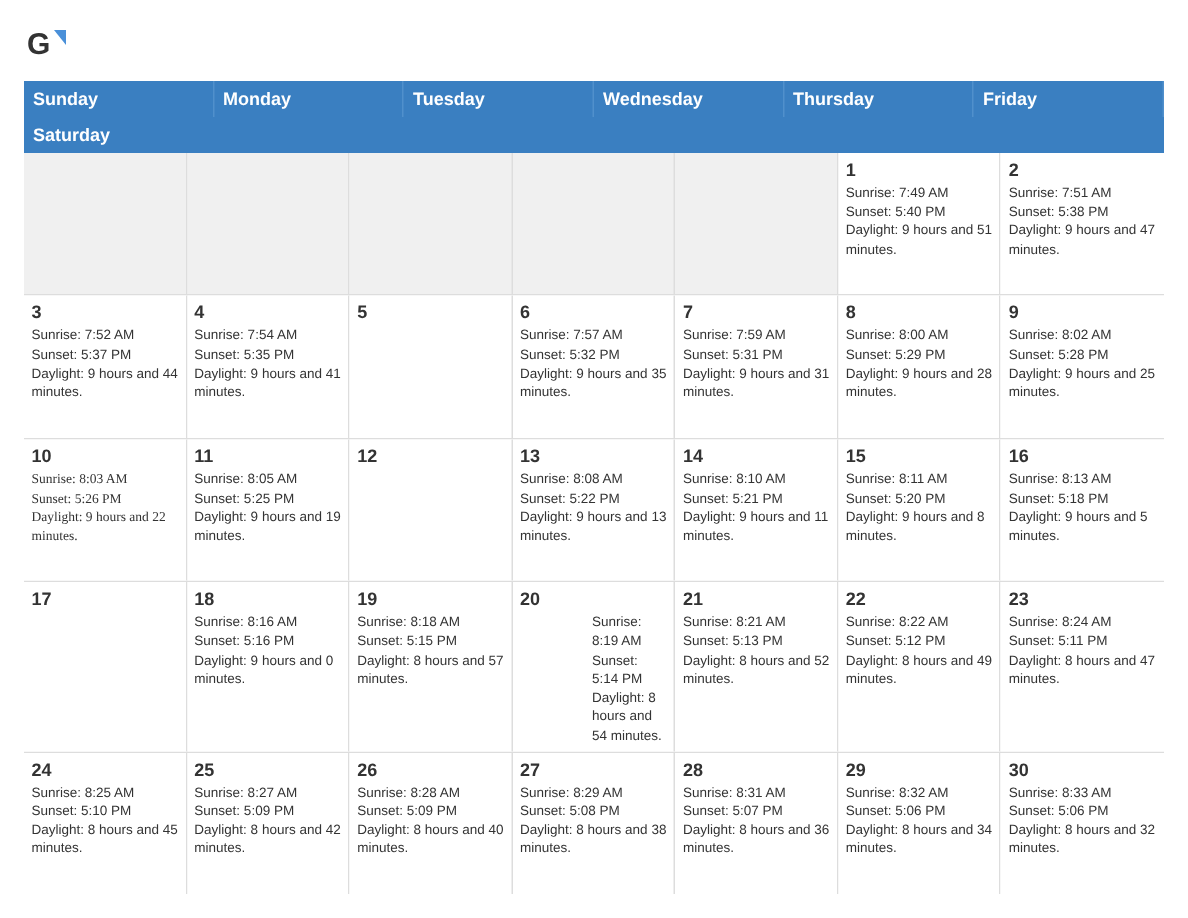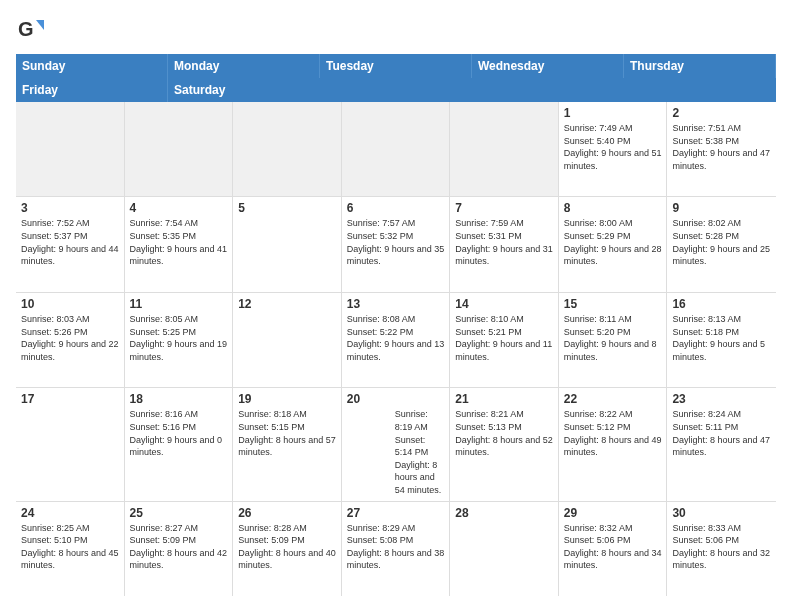--- a/index.html
+++ b/index.html
@@ -59,21 +59,21 @@
       font-size: 16px;
       color: #555;
     }
     .calendar {
       flex: 1;
       display: flex;
       flex-direction: column;
     }
     .cal-header {
       display: grid;
-      grid-template-columns: repeat(5, 1fr);
+      grid-template-columns: repeat(6, 1fr);
       background: #3a7fc1;
     }
     .cal-header-cell {
       color: #fff;
       font-weight: bold;
       font-size: 12px;
       padding: 5px 6px;
       text-align: left;
       border-right: 1px solid #5090cc;
     }
@@ -203,21 +203,21 @@
           <div class="cal-cell">
             <span class="day-num">9</span>
             <div class="day-info" style="white-space: pre-line;">Sunrise: 8:02 AM
 Sunset: 5:28 PM
 Daylight: 9 hours and 25 minutes.</div>
           </div>
         </div>
         <div class="cal-row">
           <div class="cal-cell">
             <span class="day-num">10</span>
-            <div class="day-info" style="white-space: pre-line;">Sunrise: 8:03 AM
+            <div class="day-info" style="white-space: pre-line; font-family: Liberation Serif, serif;">Sunrise: 8:03 AM
 Sunset: 5:26 PM
 Daylight: 9 hours and 22 minutes.</div>
           </div>
           <div class="cal-cell">
             <span class="day-num">11</span>
             <div class="day-info" style="white-space: pre-line;">Sunrise: 8:05 AM
 Sunset: 5:25 PM
 Daylight: 9 hours and 19 minutes.</div>
           </div>
           <div class="cal-cell">
@@ -309,20 +309,23 @@
 Daylight: 8 hours and 40 minutes.</div>
           </div>
           <div class="cal-cell">
             <span class="day-num">27</span>
             <div class="day-info" style="white-space: pre-line;">Sunrise: 8:29 AM
 Sunset: 5:08 PM
 Daylight: 8 hours and 38 minutes.</div>
           </div>
           <div class="cal-cell">
             <span class="day-num">28</span>
+            <div class="day-info" style="white-space: pre-line;">Sunrise: 8:31 AM
+Sunset: 5:07 PM
+Daylight: 8 hours and 36 minutes.</div>
           </div>
           <div class="cal-cell">
             <span class="day-num">29</span>
             <div class="day-info" style="white-space: pre-line;">Sunrise: 8:32 AM
 Sunset: 5:06 PM
 Daylight: 8 hours and 34 minutes.</div>
           </div>
           <div class="cal-cell">
             <span class="day-num">30</span>
             <div class="day-info" style="white-space: pre-line;">Sunrise: 8:33 AM

